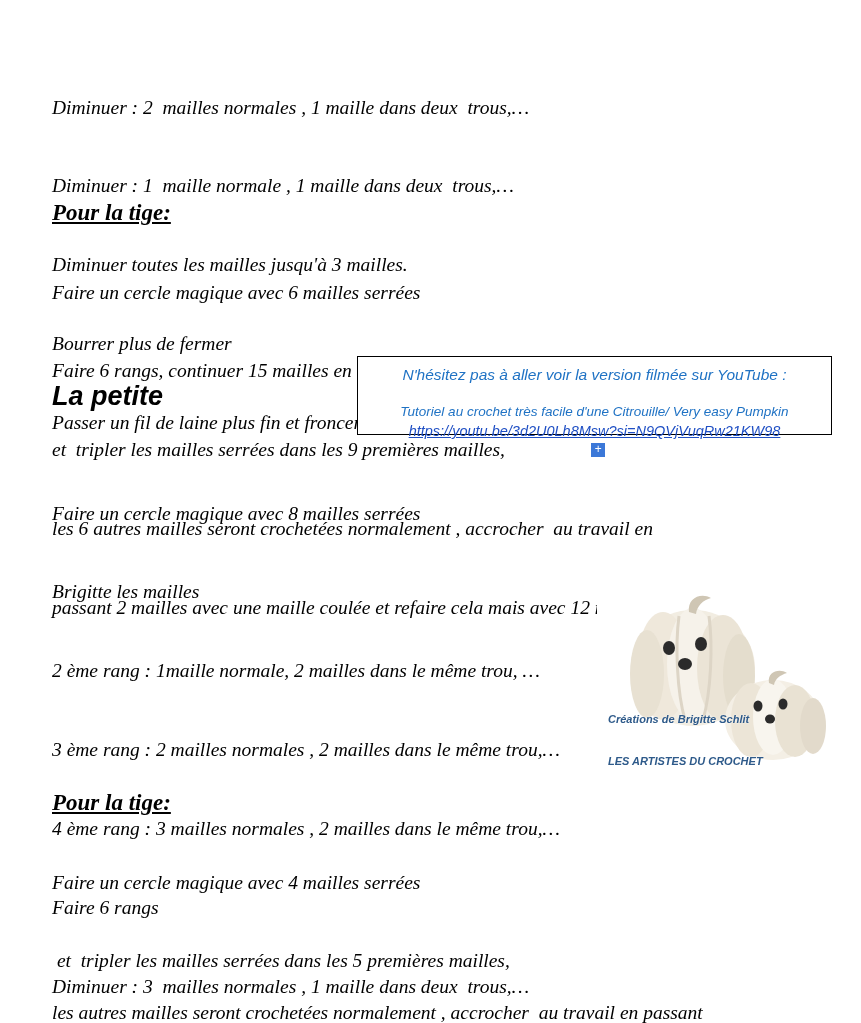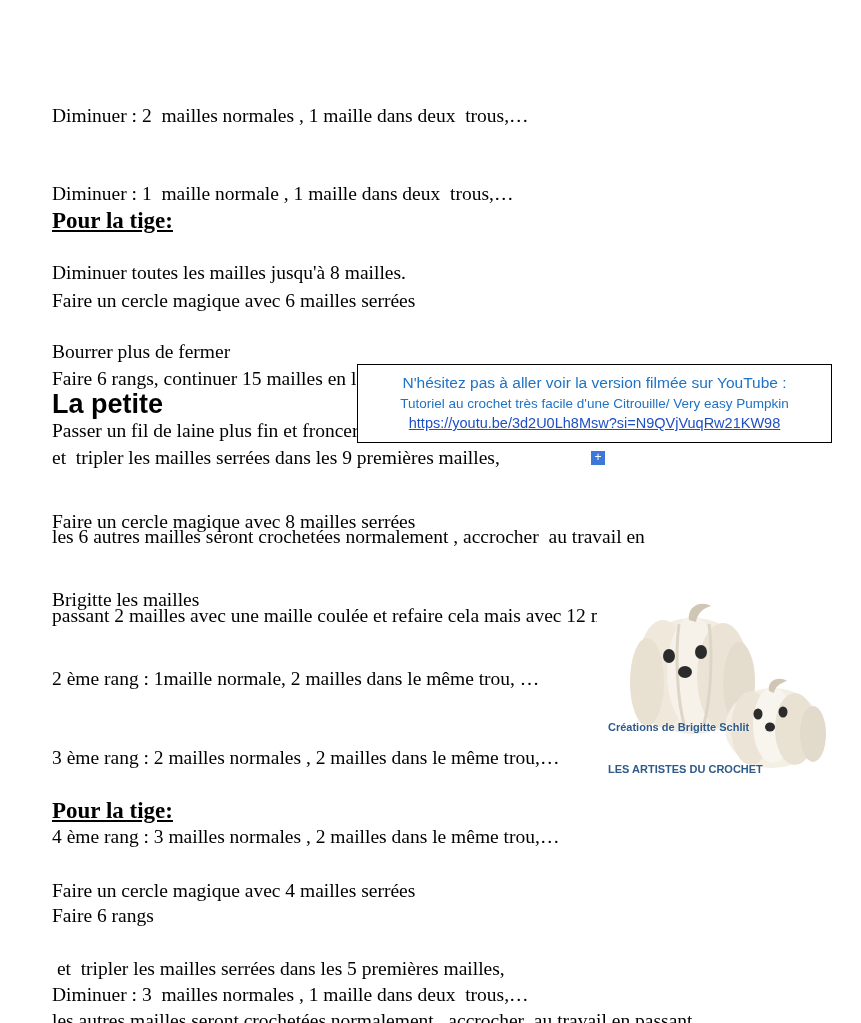--- a/index.html
+++ b/index.html
@@ -10,24 +10,25 @@
   body {
     width: 861px;
     height: 1023px;
     position: relative;
     font-family: "Liberation Serif", serif;
     color: #000000;
     overflow: hidden;
   }
   .page {
     position: absolute;
-    left: 0; top: 8px;
+    left: 0; top: 0;
     width: 861px;
     height: 859px;
     background: #ffffff;
+    font-style: italic;
   }
   .block {
     position: absolute;
     font-family: "Liberation Serif", serif;
     font-size: 19.5px;
     line-height: 26.3px;
     color: #000000;
     white-space: pre;
   }
   .line {
@@ -62,21 +63,21 @@
   }
   .callout-line1 {
     display: block;
     margin-top: 9px;
     font-size: 15.5px;
     color: #1f72c4;
     white-space: pre;
   }
   .callout-line2 {
     display: block;
-    margin-top: 4px;
+    margin-top: 20px;
     font-size: 13.5px;
     color: #1f72c4;
     white-space: pre;
   }
   .callout-line3 {
     display: block;
     margin-top: 4px;
     font-size: 14.5px;
     color: #1f4fc4;
     text-decoration: underline;
@@ -121,21 +122,21 @@
   }
 </style>
 </head>
 <body>
 
 <div class="page">
 
   <div class="block" style="left:52px; top:42px;">
     <div class="line">Diminuer : 2  mailles normales , 1 maille dans deux  trous,…</div>
     <div class="line">Diminuer : 1  maille normale , 1 maille dans deux  trous,…</div>
-    <div class="line">Diminuer toutes les mailles jusqu'à 8 mailles.</div>
+    <div class="line">Diminuer toutes les mailles jusqu'à 3 mailles.</div>
     <div class="line">Bourrer plus de fermer</div>
     <div class="line">Passer un fil de laine plus fin et froncer afin de faire 6 portions.</div>
   </div>
 
   <div class="block heading-underline" style="left:52px; top:200px;">Pour la tige:</div>
 
   <div class="block" style="left:52px; top:227px;">
     <div class="line">Faire un cercle magique avec 6 mailles serrées</div>
     <div class="line">Faire 6 rangs, continuer 15 mailles en l'air + 1 pour tourner</div>
     <div class="line">et  tripler les mailles serrées dans les 9 premières mailles,</div>

